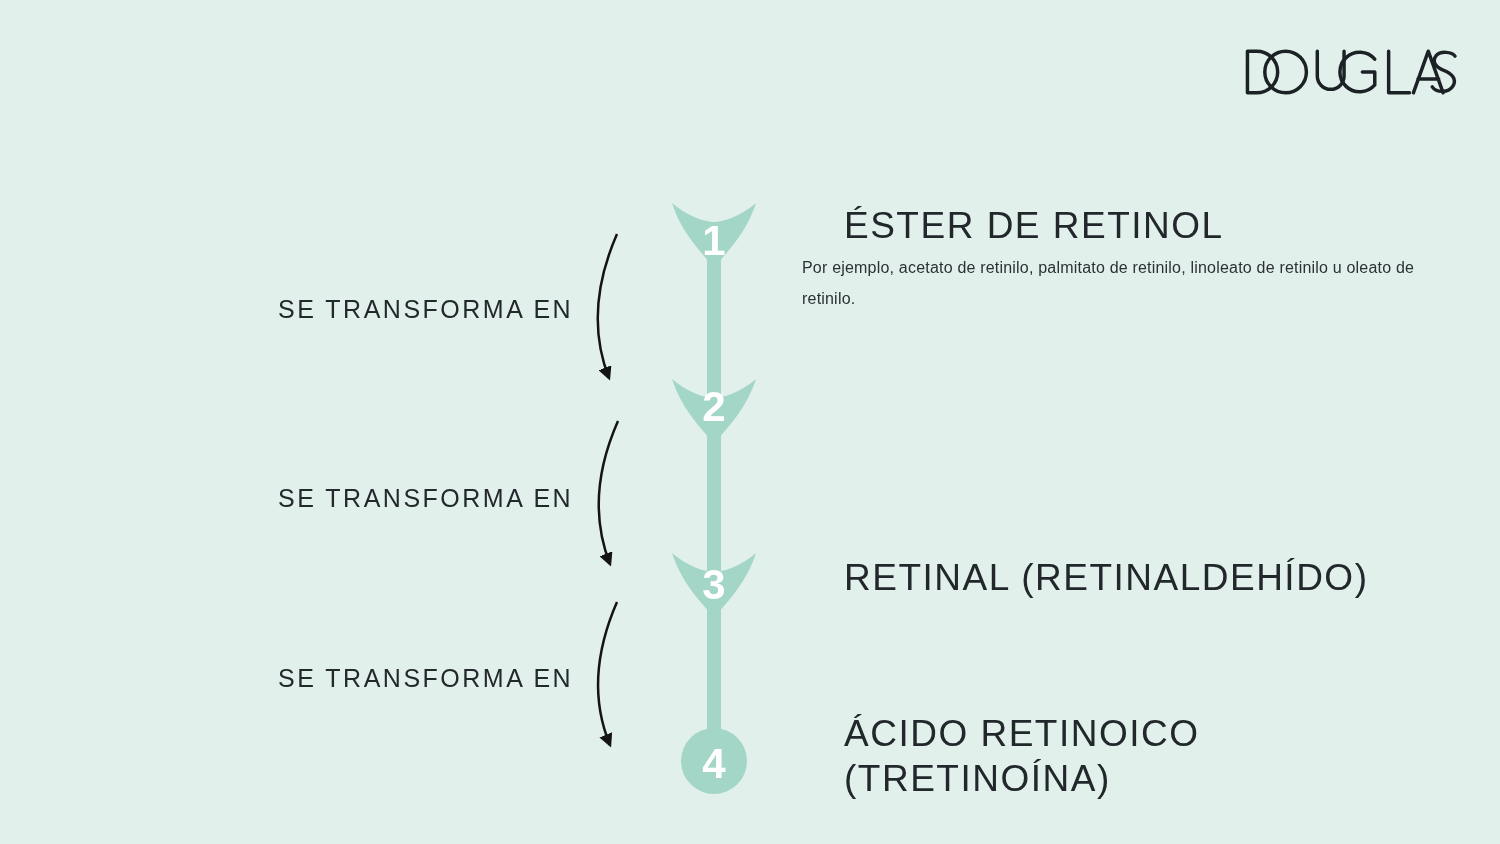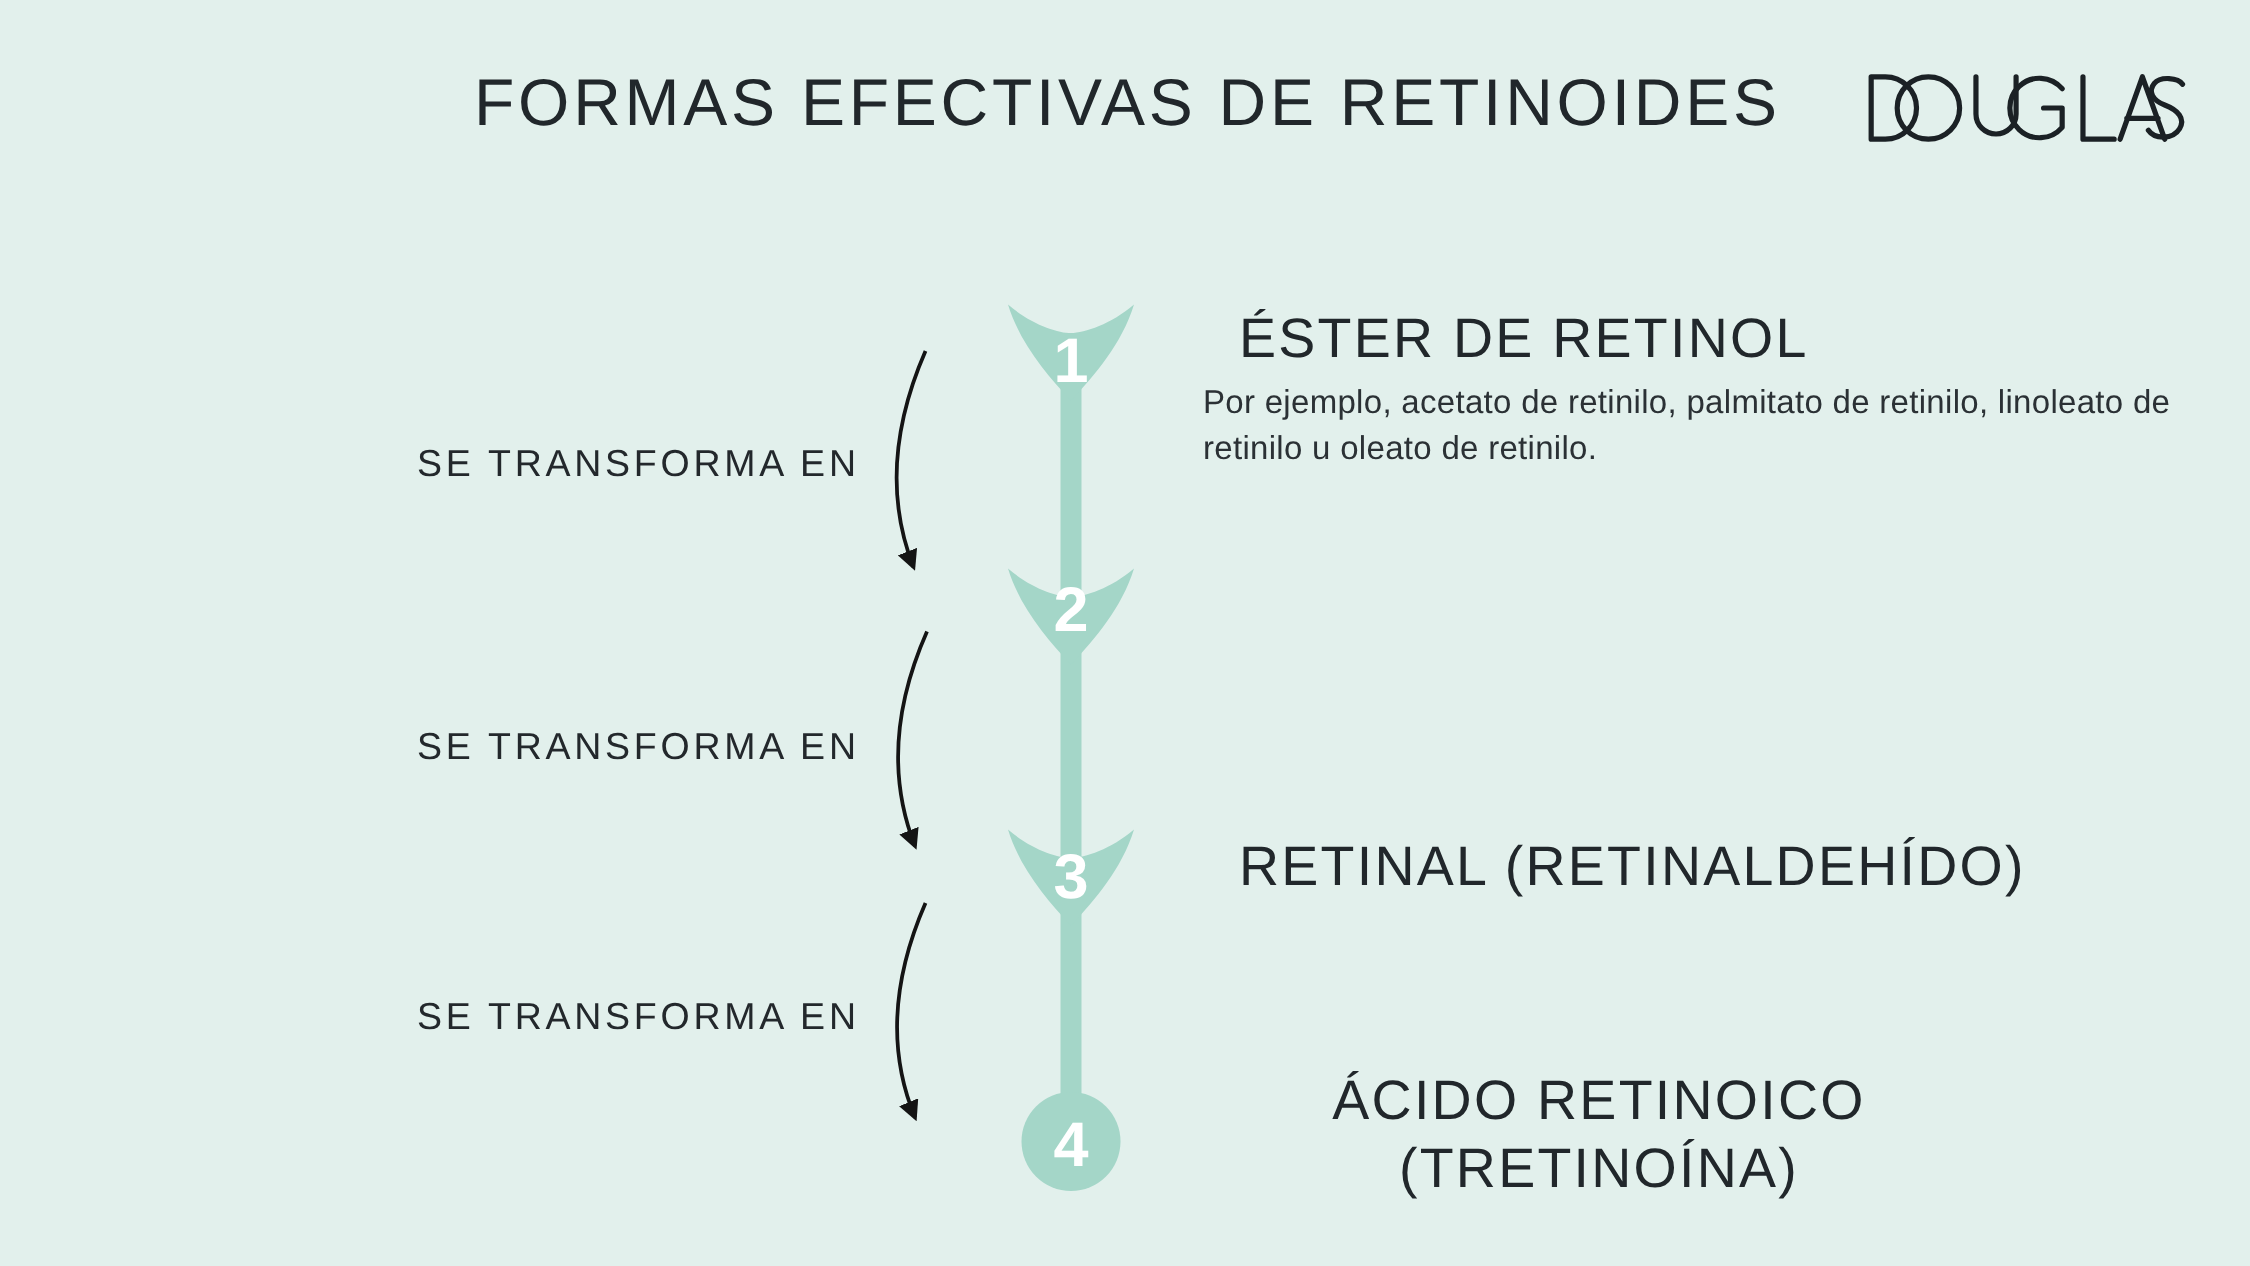--- a/index.html
+++ b/index.html
@@ -40,47 +40,45 @@
   }
   .connector-label{
     position:absolute;left:278px;
     font-size:25px;letter-spacing:2.5px;line-height:24px;
     color:#23282c;white-space:nowrap;
   }
   .cl-1{top:297px;}
   .cl-2{top:486px;}
   .cl-3{top:666px;}
   .step-title{
-    position:absolute;left:826px;
+    position:absolute;left:844px;
     font-size:37px;font-weight:400;letter-spacing:1.5px;line-height:1.22;
     color:var(--heading-text);
-    text-align:center;
   }
   .st-1{top:203px;}
   .st-2{top:380px;}
   .st-3{top:555px;}
   .st-4{top:711px;max-width:480px;}
   .step-desc{
     position:absolute;left:802px;top:252px;
     max-width:660px;
-    font-size:22px;line-height:31px;letter-spacing:0.2px;
+    font-size:16px;line-height:31px;letter-spacing:0.2px;
     color:var(--body-text);
   }
   .step-number{
     font-weight:700;font-size:42px;
     fill:var(--step-number-white);
     font-family:"Liberation Sans","DejaVu Sans",sans-serif;
   }
 </style>
 </head>
 <body>
 
 <div class="canvas">
 
-  <h1 class="title">FORMAS EFECTIVAS DE RETINOIDES</h1>
 
   <div class="logo" aria-label="DOUGLAS">
     <span class="sr-only">DOUGLAS</span>
     <svg viewBox="0 0 436 100" fill="none" stroke="#1b2125" stroke-width="7" stroke-linecap="round" stroke-linejoin="round">
       <path d="M11,8 V92 H30 A42,42 0 0 0 30,8 Z"></path>
       <circle cx="88" cy="50" r="42"></circle>
       <path d="M152,8 V58 A27,27 0 0 0 206,58 V8"></path>
       <path d="M268,24 A40,40 0 1 0 268,76 L268,50 H243"></path>
       <path d="M296,8 V92 H338"></path>
       <path d="M346,92 L376,8 L406,92 M355,64 H397"></path>

